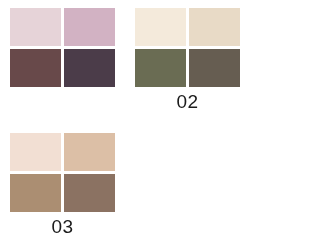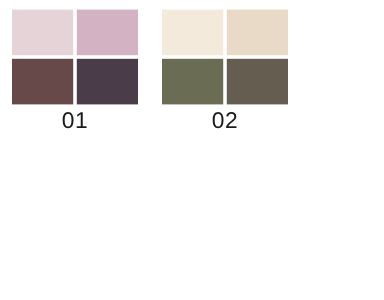--- a/index.html
+++ b/index.html
@@ -62,28 +62,36 @@
 
 <div id="palette-board">
 
   <div class="palette-group">
     <div class="swatch-grid">
       <div class="swatch" style="background-color: rgb(230, 211, 216);"></div>
       <div class="swatch" style="background-color: rgb(210, 178, 195);"></div>
       <div class="swatch" style="background-color: rgb(104, 73, 74);"></div>
       <div class="swatch" style="background-color: rgb(75, 60, 73);"></div>
     </div>
-    <div class="group-label" style="color: rgb(27, 27, 27);">01</div>
   </div>
 
   <div class="palette-group">
     <div class="swatch-grid">
       <div class="swatch" style="background-color: rgb(244, 234, 219);"></div>
       <div class="swatch" style="background-color: rgb(232, 218, 198);"></div>
       <div class="swatch" style="background-color: rgb(106, 108, 83);"></div>
       <div class="swatch" style="background-color: rgb(102, 93, 81);"></div>
     </div>
     <div class="group-label" style="color: rgb(27, 27, 27);">02</div>
   </div>
 
+  <div class="palette-group">
+    <div class="swatch-grid">
+      <div class="swatch" style="background-color: rgb(242, 223, 211);"></div>
+      <div class="swatch" style="background-color: rgb(220, 191, 166);"></div>
+      <div class="swatch" style="background-color: rgb(171, 142, 114);"></div>
+      <div class="swatch" style="background-color: rgb(139, 114, 98);"></div>
+    </div>
+    <div class="group-label" style="color: rgb(27, 27, 27);">03</div>
+  </div>
 
 
 </div>
 
 </body></html>

